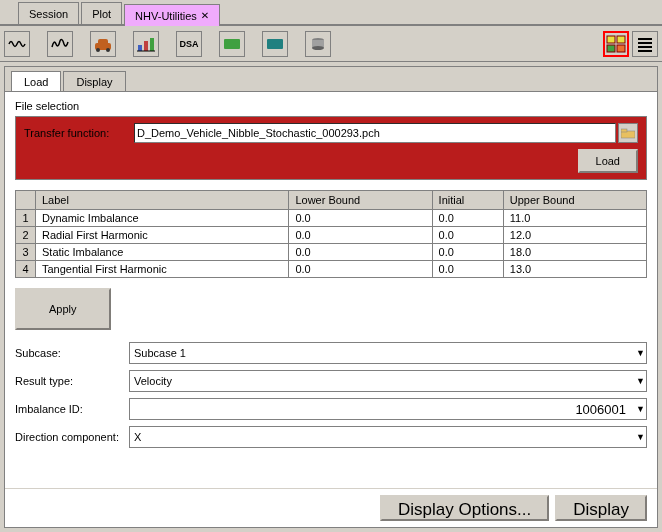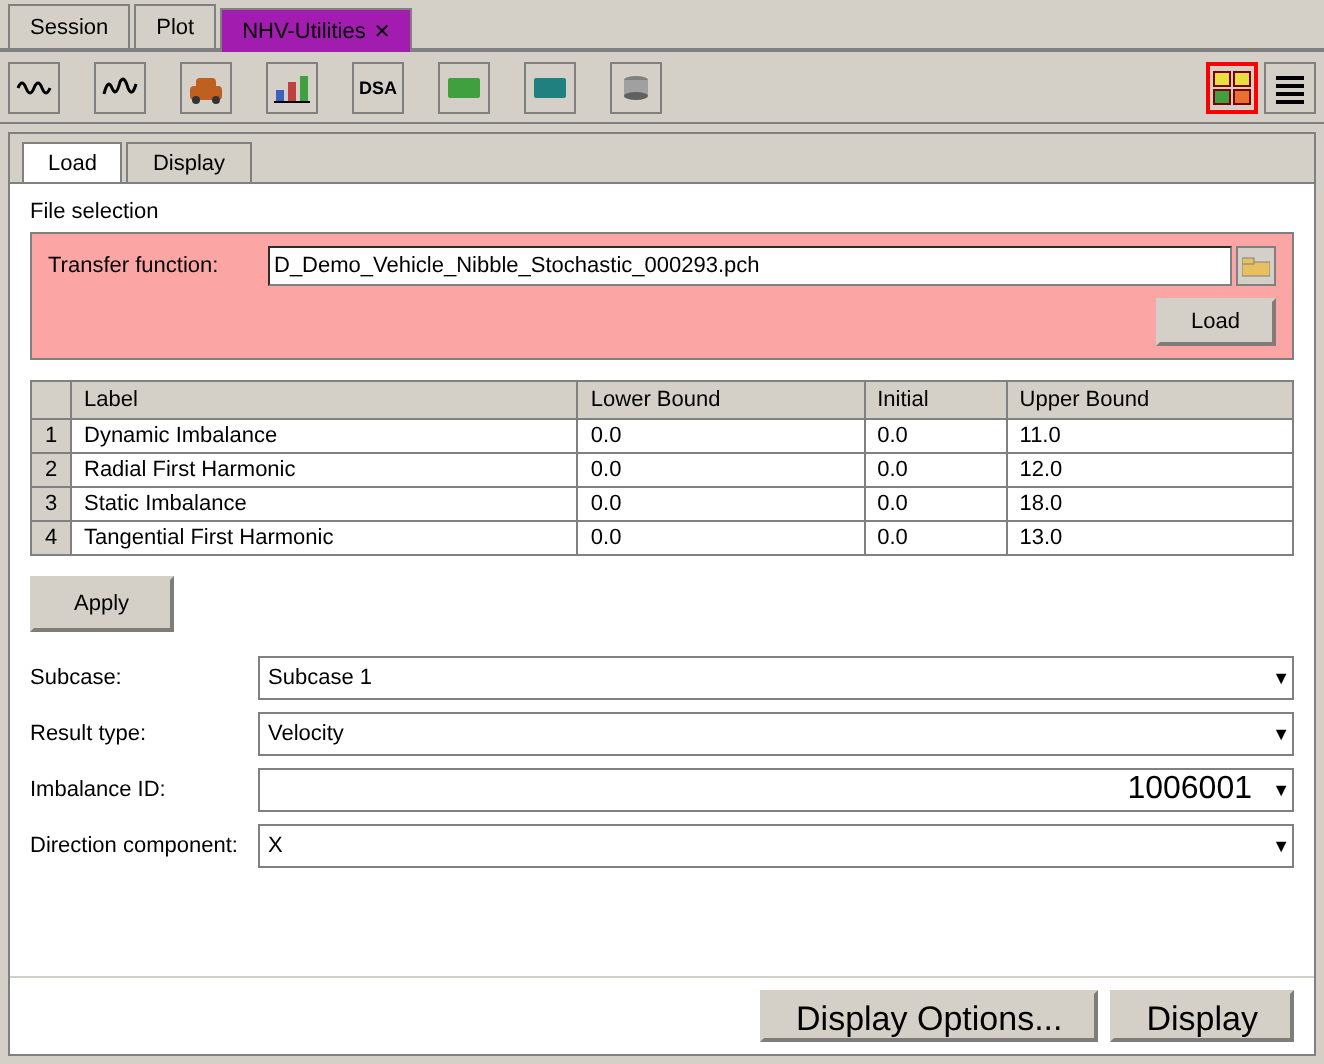--- a/index.html
+++ b/index.html
@@ -10,38 +10,38 @@
       width: 662px;
       height: 532px;
       overflow: hidden;
     }
 
     
     .tab-bar {
       display: flex;
       align-items: flex-end;
       background: #d4d0c8;
-      padding: 4px 4px 0 4px;
+      padding: 4px 4px 0 18px;
       border-bottom: 2px solid #808080;
       height: 26px;
     }
     .tab {
       padding: 2px 10px;
       border: 1px solid #808080;
       border-bottom: none;
       background: #d4d0c8;
       cursor: pointer;
       font-size: 11px;
       margin-right: 2px;
       height: 22px;
       display: flex;
       align-items: center;
     }
     .tab.active {
-      background: #a21caf;
+      background: #f0abfc;
       z-index: 1;
       position: relative;
       bottom: -2px;
     }
     .tab-close {
       margin-left: 4px;
       font-size: 10px;
       cursor: pointer;
     }
 
@@ -123,21 +123,21 @@
     
     .section-title {
       font-size: 11px;
       color: #000;
       margin-bottom: 4px;
     }
     .file-selection-box {
       border: 1px solid #808080;
       padding: 6px 8px;
       margin-bottom: 10px;
-      background: #fca5a5;
+      background: #b91c1c;
     }
     .field-row {
       display: flex;
       align-items: center;
       margin-bottom: 6px;
     }
     .field-label {
       font-size: 11px;
       min-width: 110px;
       color: #000;
@@ -222,26 +222,26 @@
     .runs-input {
       width: 70px;
       height: 22px;
       border: 1px inset #808080;
       background: #ffffff;
       font-size: 11px;
       padding: 0 4px;
       text-align: right;
     }
     .apply-btn {
-      padding: 3px 20px;
+      padding: 3px 32px;
       border: 2px outset #d4d0c8;
       background: #d4d0c8;
       cursor: pointer;
       font-size: 11px;
-      height: 28px;
+      height: 42px;
     }
 
     
     .form-grid {
       display: grid;
       grid-template-columns: 110px 1fr;
       gap: 6px 4px;
       margin-bottom: 10px;
     }
     .form-label {
@@ -489,21 +489,21 @@
         <select>
           <option>Velocity</option>
           <option>Acceleration</option>
           <option>Displacement</option>
         </select>
         <span class="select-arrow">▼</span>
       </div>
 
       <span class="form-label">Imbalance ID:</span>
       <div class="response-id-wrapper">
-        <input type="text" value="1006001" style="width: 100%; height: 22px; border: 1px solid rgb(128, 128, 128); font-size: 16px; text-align: right; padding: 0px 20px 0px 4px;">
+        <input type="text" value="1006001" style="width: 100%; height: 22px; border: 1px solid rgb(128, 128, 128); font-size: 13px; text-align: right; padding: 0px 20px 0px 4px;">
         <span class="response-id-arrow">▼</span>
       </div>
 
       <span class="form-label">Direction component:</span>
       <div class="select-wrapper">
         <select>
           <option>X</option>
           <option>Y</option>
           <option>Z</option>
         </select>

